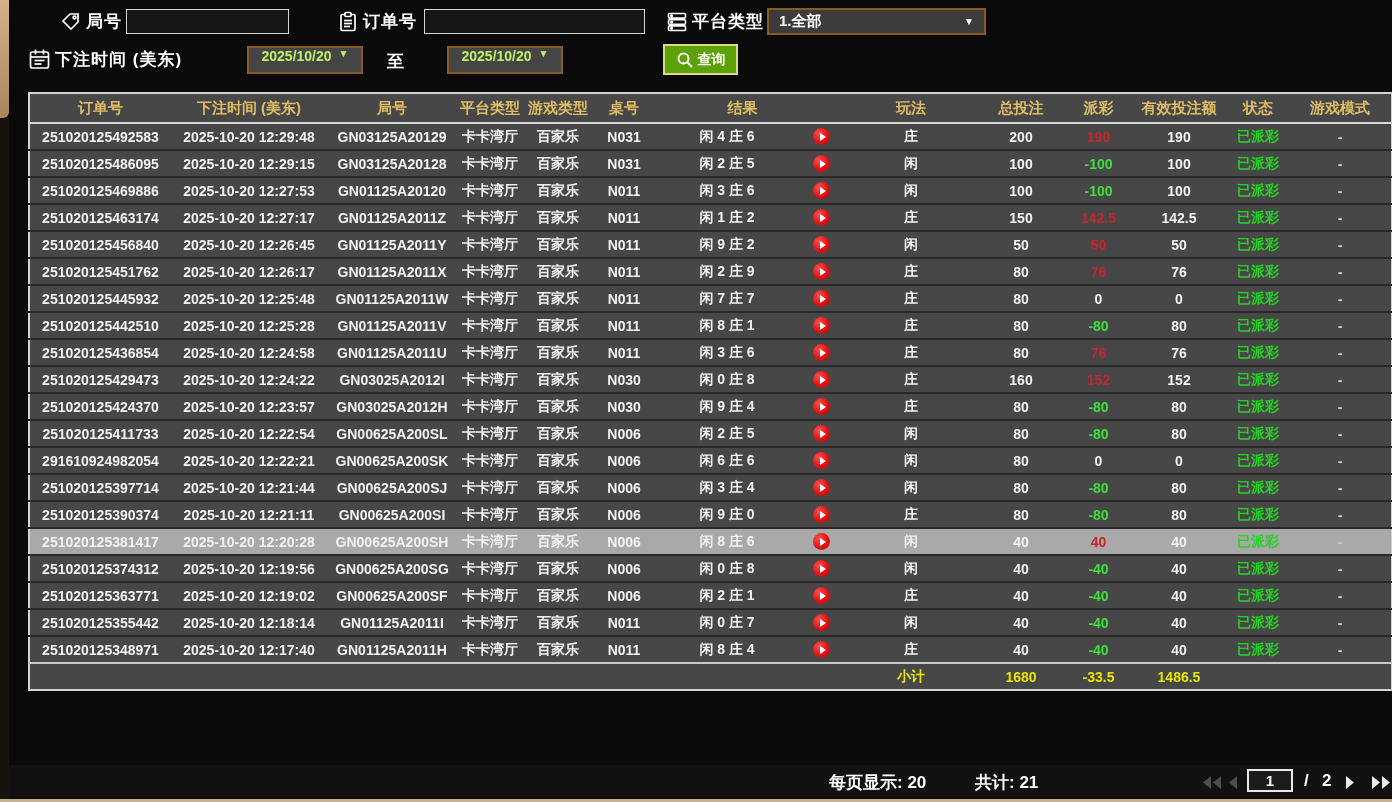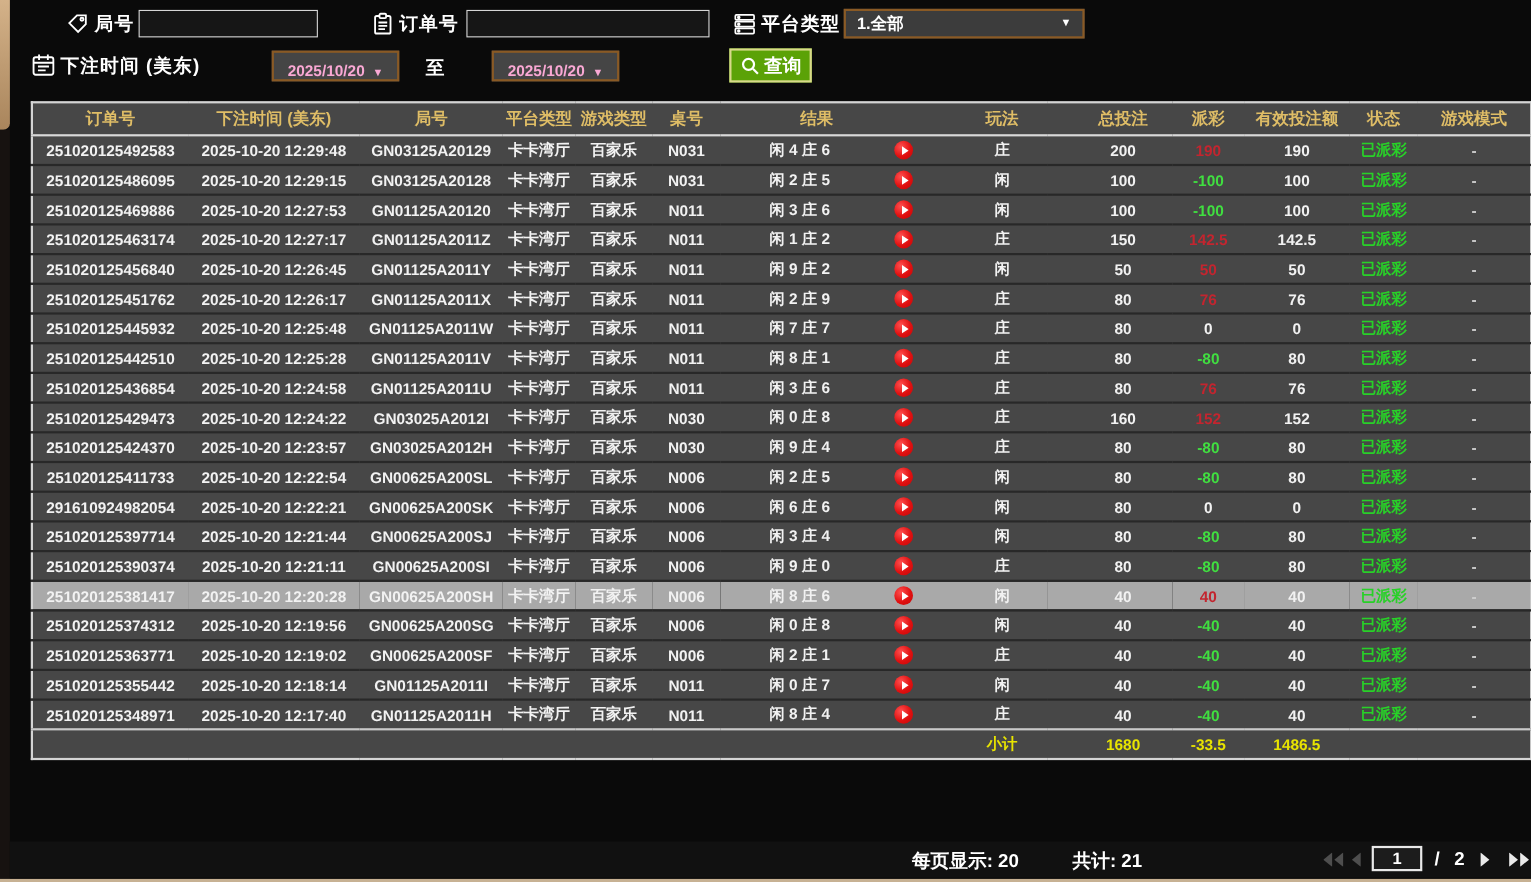--- a/index.html
+++ b/index.html
@@ -18,30 +18,30 @@
 
   
   .filter-bar { position:absolute; left:0; top:0; width:100%; height:88px; }
   .fitem { position:absolute; display:flex; align-items:center; }
   .flabel { font-size:17px; color:#fff; letter-spacing:1px; white-space:nowrap; }
   .ficon { display:inline-flex; margin-right:4px; }
   .text-input { position:absolute; background:#161616; border:1px solid #d6d6d6;
     height:25px; color:#fff; font-size:14px; padding:0 6px; outline:none;
     font-family:inherit; font-weight:700; }
   .drop-btn { position:absolute; background:#454545; border:2px solid #8a5a25;
-    display:flex; align-items:flex-end; justify-content:center; gap:7px;
-    color:#f9a8d4; font-size:14px; cursor:pointer; }
+    display:flex; align-items:flex-start; justify-content:center; gap:7px;
+    color:#bef264; font-size:14px; cursor:pointer; }
   .drop-btn .caret { font-size:10px; }
   .platform-select { position:absolute; background:#3c3c3c; border:2px solid #8a5a25;
     display:flex; align-items:center; justify-content:space-between;
     padding:0 10px; color:#fff; font-size:15px; cursor:pointer; }
   .platform-select .caret { font-size:10px; }
   .query-btn { position:absolute; background:#5ba207; border:2px solid #d8d98a;
     display:flex; align-items:center; justify-content:center; gap:4px;
-    color:#fff; font-size:17px; cursor:pointer; }
+    color:#fff; font-size:14px; cursor:pointer; }
 
   
   .records-table { position:absolute; left:28px; top:92px; width:1363px;
     border-collapse:collapse; table-layout:fixed;
     border:2px solid #d4d4d4; background:#474747; }
   .records-table th { height:30px; color:#dfbd66; font-size:15px; font-weight:700;
     border-bottom:2px solid #d8d8d8; text-align:center; }
   .records-table td { height:27px; color:#f2f2f2; font-size:14px; font-weight:700;
     text-align:center; white-space:nowrap; overflow:hidden; }
   #data-rows tr { border-bottom:2px solid #282828; }

